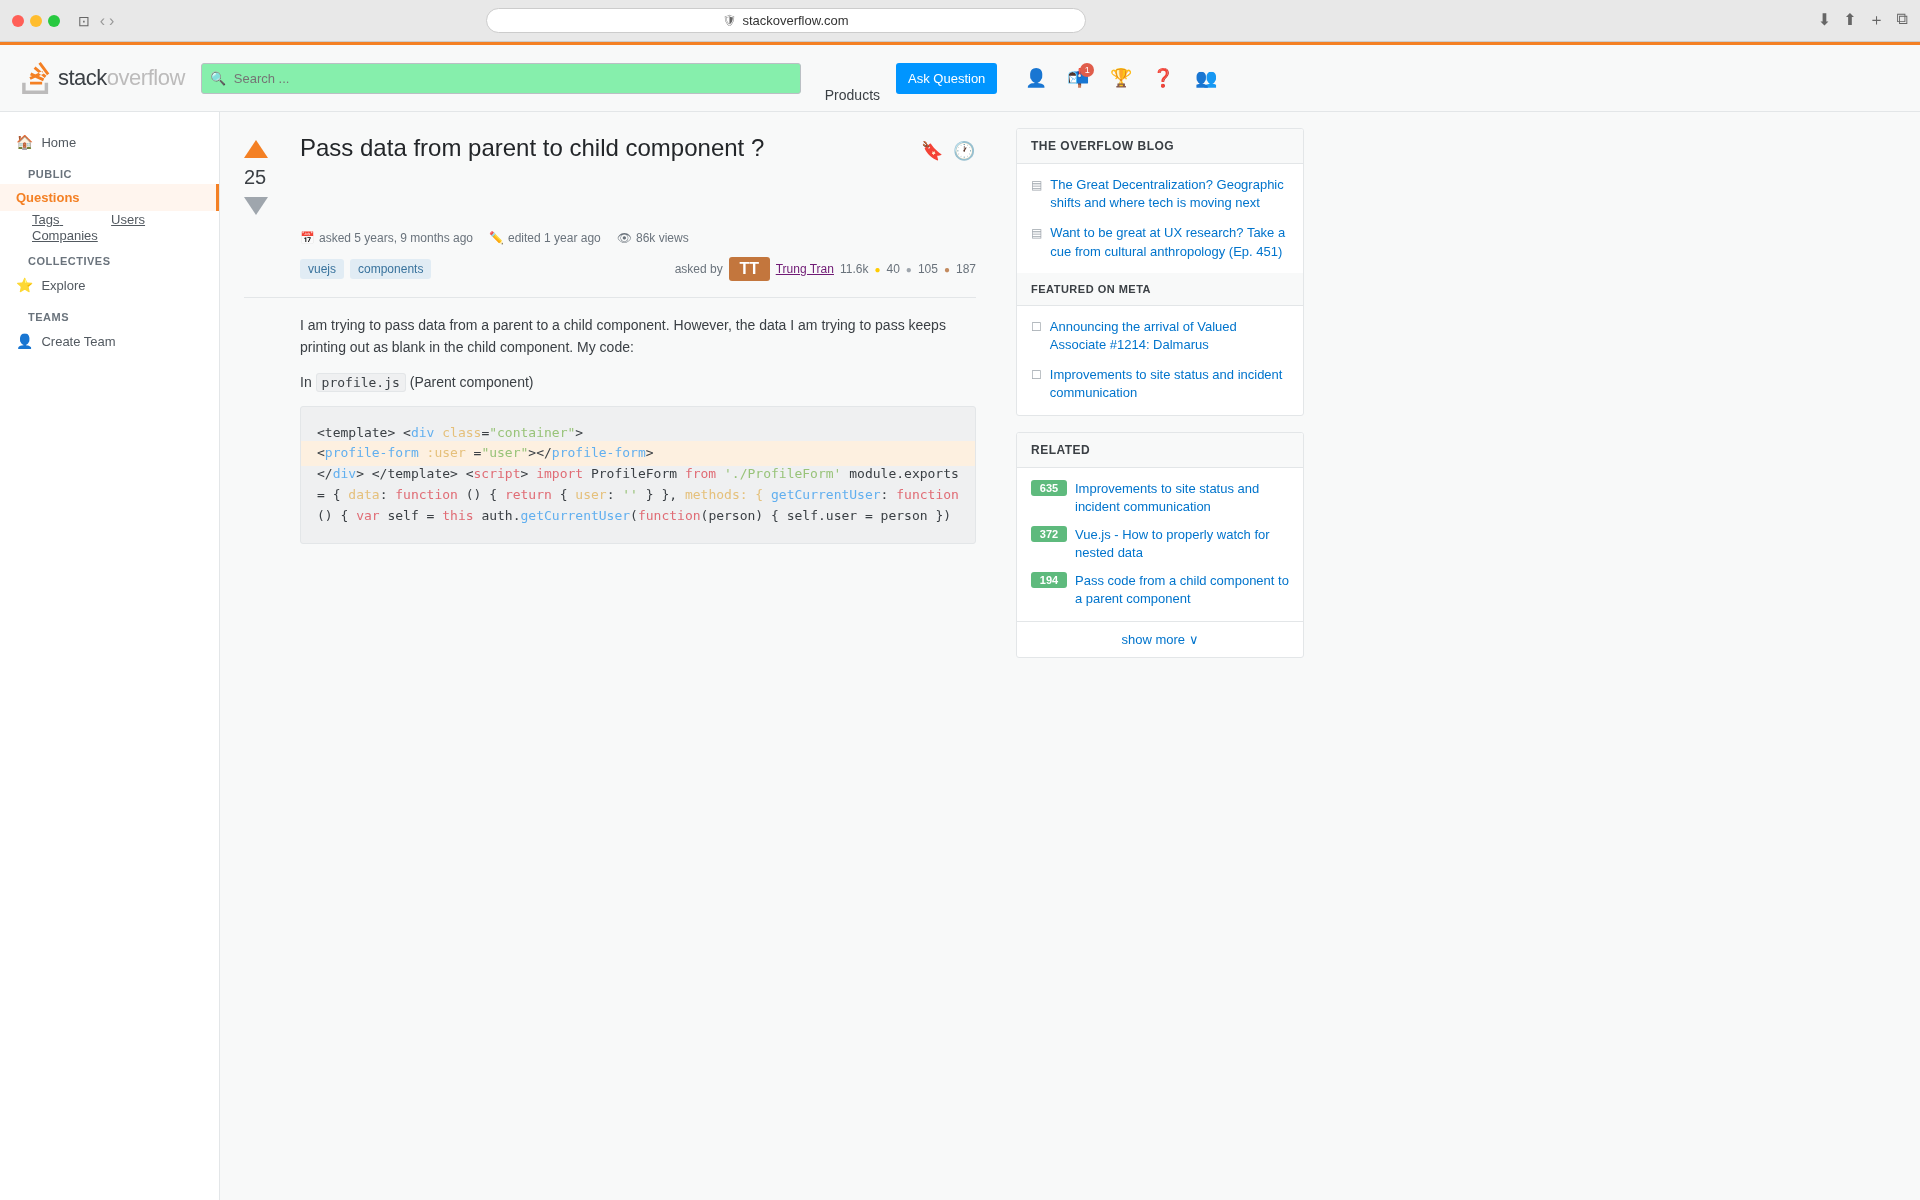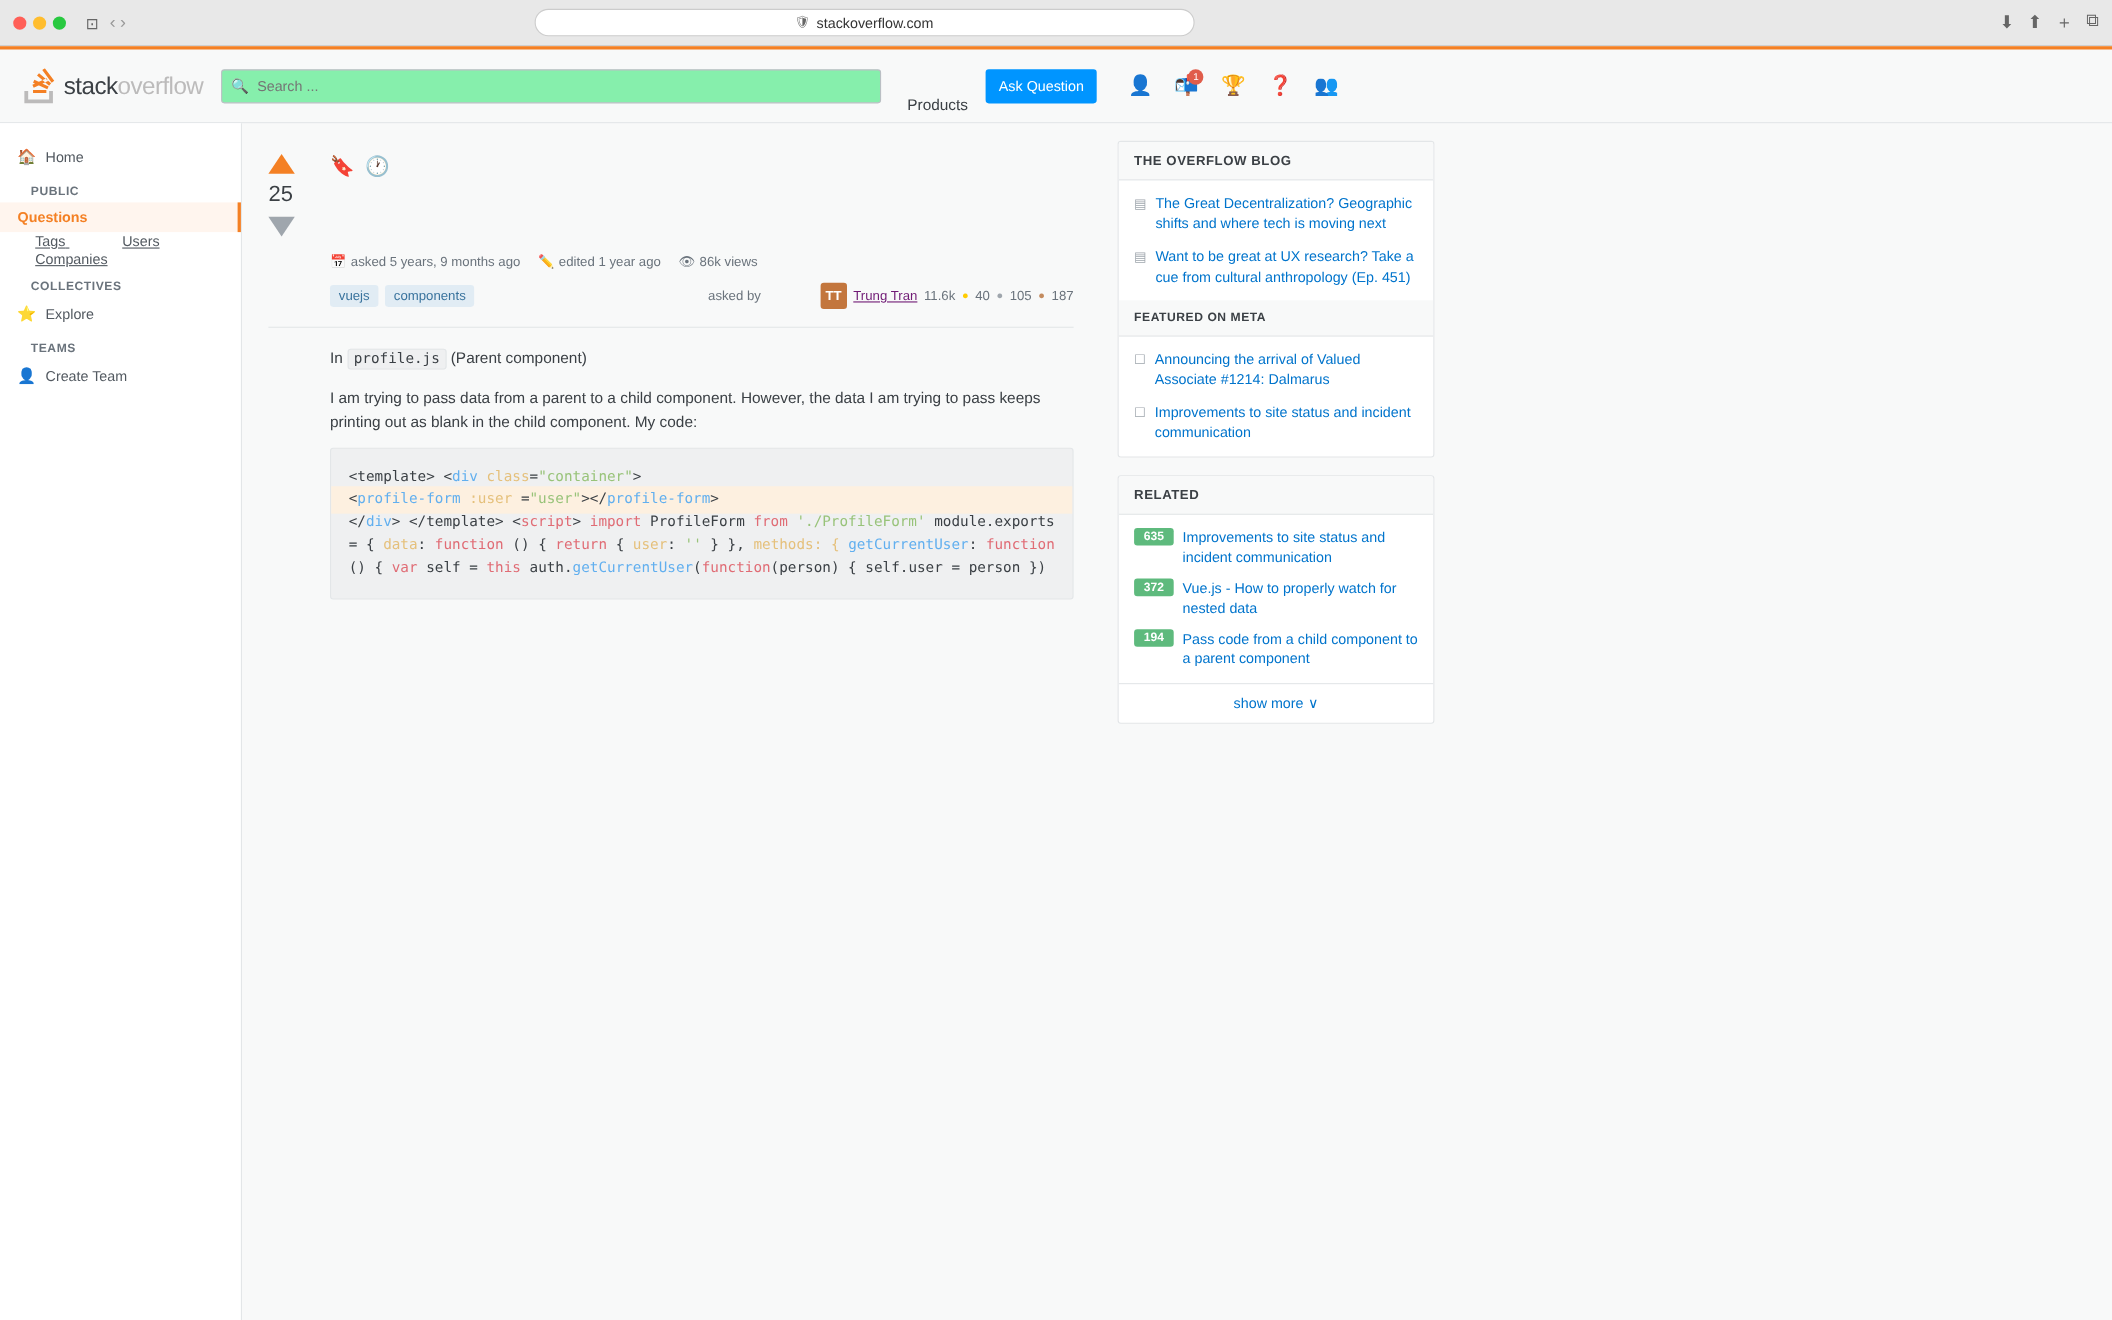--- a/index.html
+++ b/index.html
@@ -189,20 +189,21 @@
   </nav>
 
   <main class="content-area">
 
     <div class="question-header">
       <div class="vote-section">
         <div class="vote-up"></div>
         <div class="vote-count">25</div>
         <div class="vote-down"></div>
       </div>
+      <h1 class="question-title">Pass data from parent to child component ?</h1>
       <div class="question-actions">
         <span class="q-action-icon">🔖</span>
         <span class="q-action-icon">🕐</span>
       </div>
     </div>
 
     <div class="question-meta">
       <span>
         <span>📅</span>
         <span>asked 5 years, 9 months ago</span>
@@ -215,39 +216,39 @@
         <span>👁</span>
         <span>86k views</span>
       </span>
     </div>
 
     <div class="tags-row">
       <a class="tag">vuejs</a>
       <a class="tag">components</a>
       <div class="asked-by" style="margin-left:auto;">
         <span>asked by</span>
-        <div class="avatar" style="width:24px;height:24px;border-radius:3px;background:#c3763d;display:flex;align-items:center;justify-content:center;color:white;font-size:12px;font-weight:bold;margin-left:48px;">TT</div>
+        <div class="avatar" style="width:41px;height:24px;border-radius:3px;background:#c3763d;display:flex;align-items:center;justify-content:center;color:white;font-size:16px;font-weight:bold;">TT</div>
         <a href="#" style="color:#701a75;font-size:12px;">Trung Tran</a>
         <span style="font-size:12px;">11.6k</span>
         <span style="color:#ffcc01;font-size:10px;">●</span>
         <span style="font-size:12px;">40</span>
         <span style="color:#9fa6ad;font-size:10px;">●</span>
         <span style="font-size:12px;">105</span>
         <span style="color:#c38b5f;font-size:10px;">●</span>
         <span style="font-size:12px;">187</span>
       </div>
     </div>
 
     <hr class="divider">
 
     <div class="question-body">
+      <p>I am trying to pass data from a parent to a child component. However, the data I am trying to pass keeps printing out as blank in the child component. My code:</p>
       <p>
         <span>In</span>&nbsp;<code class="inline-code">profile.js</code>&nbsp;<span>(Parent component)</span>
       </p>
-      <p>I am trying to pass data from a parent to a child component. However, the data I am trying to pass keeps printing out as blank in the child component. My code:</p>
 
       <div class="code-block">
 <span class="plain">&lt;template&gt;</span>
 <span class="plain">    &lt;<span class="tag-name">div</span> <span class="attr">class</span>=<span class="str">"container"</span>&gt;</span>
 <span class="highlight-line">        &lt;<span class="tag-name">profile-form</span> <span class="attr">:user</span> =<span class="str">"user"</span>&gt;&lt;/<span class="tag-name">profile-form</span>&gt;</span>
 <span class="plain">    &lt;/<span class="tag-name">div</span>&gt;</span>
 <span class="plain">&lt;/template&gt;</span>
 <span> </span>
 <span class="plain">&lt;<span class="kw">script</span>&gt;</span>
 <span> </span>

